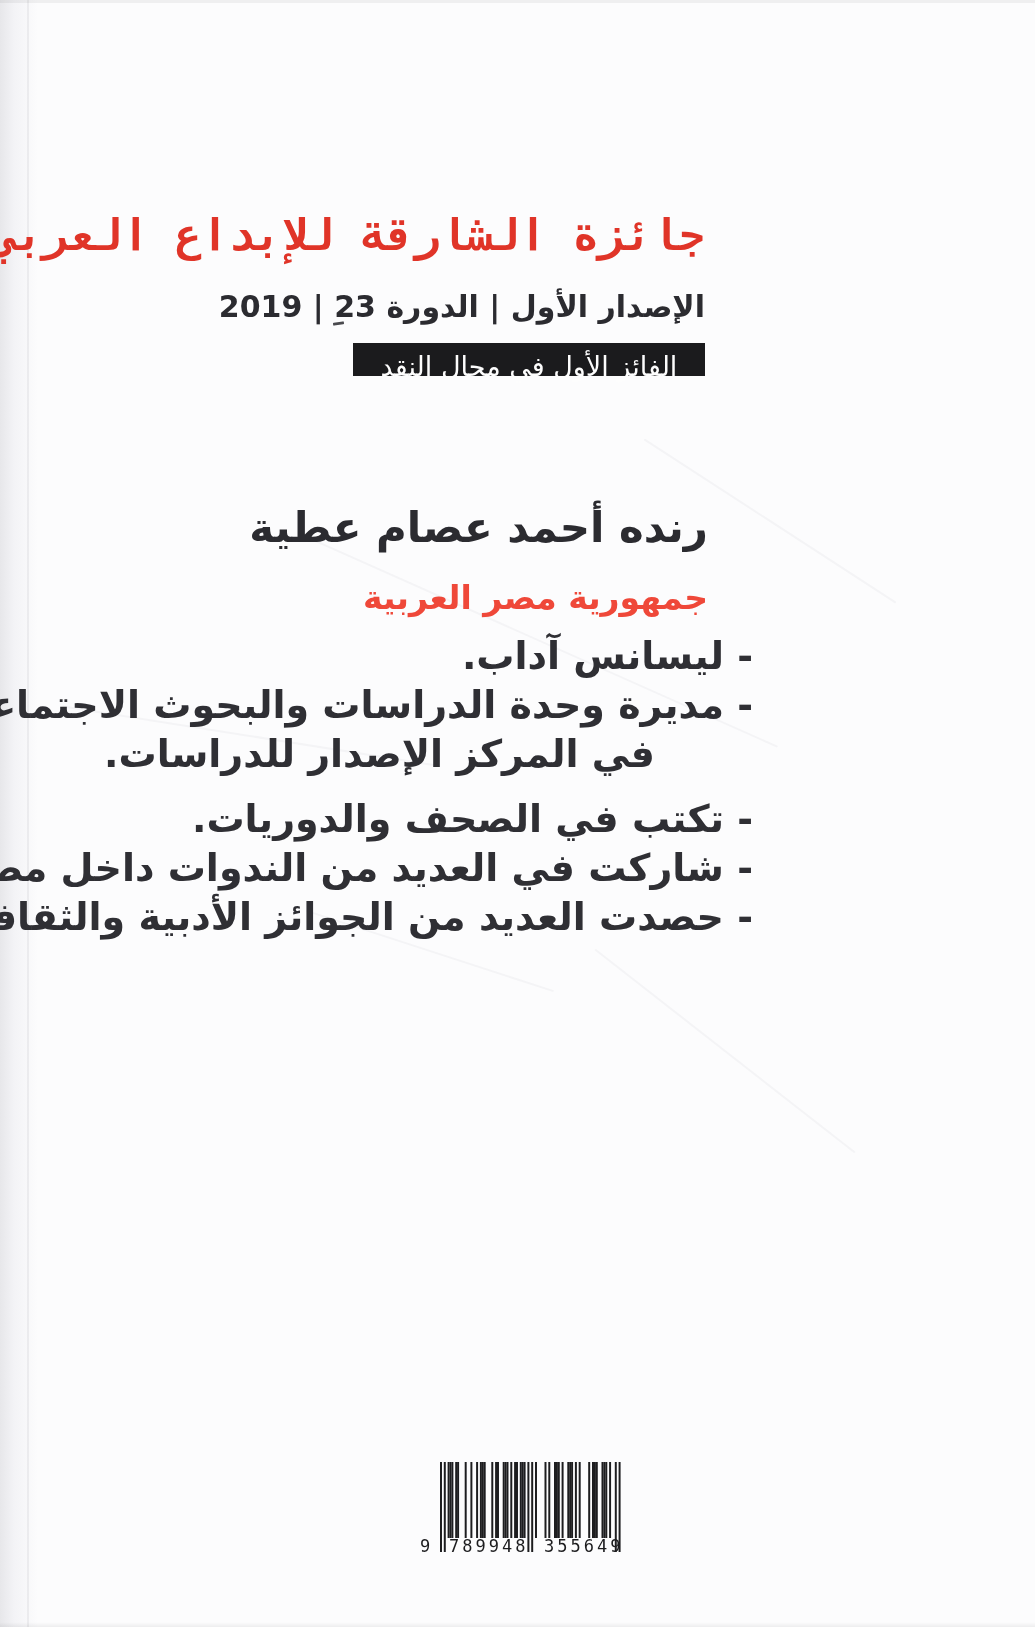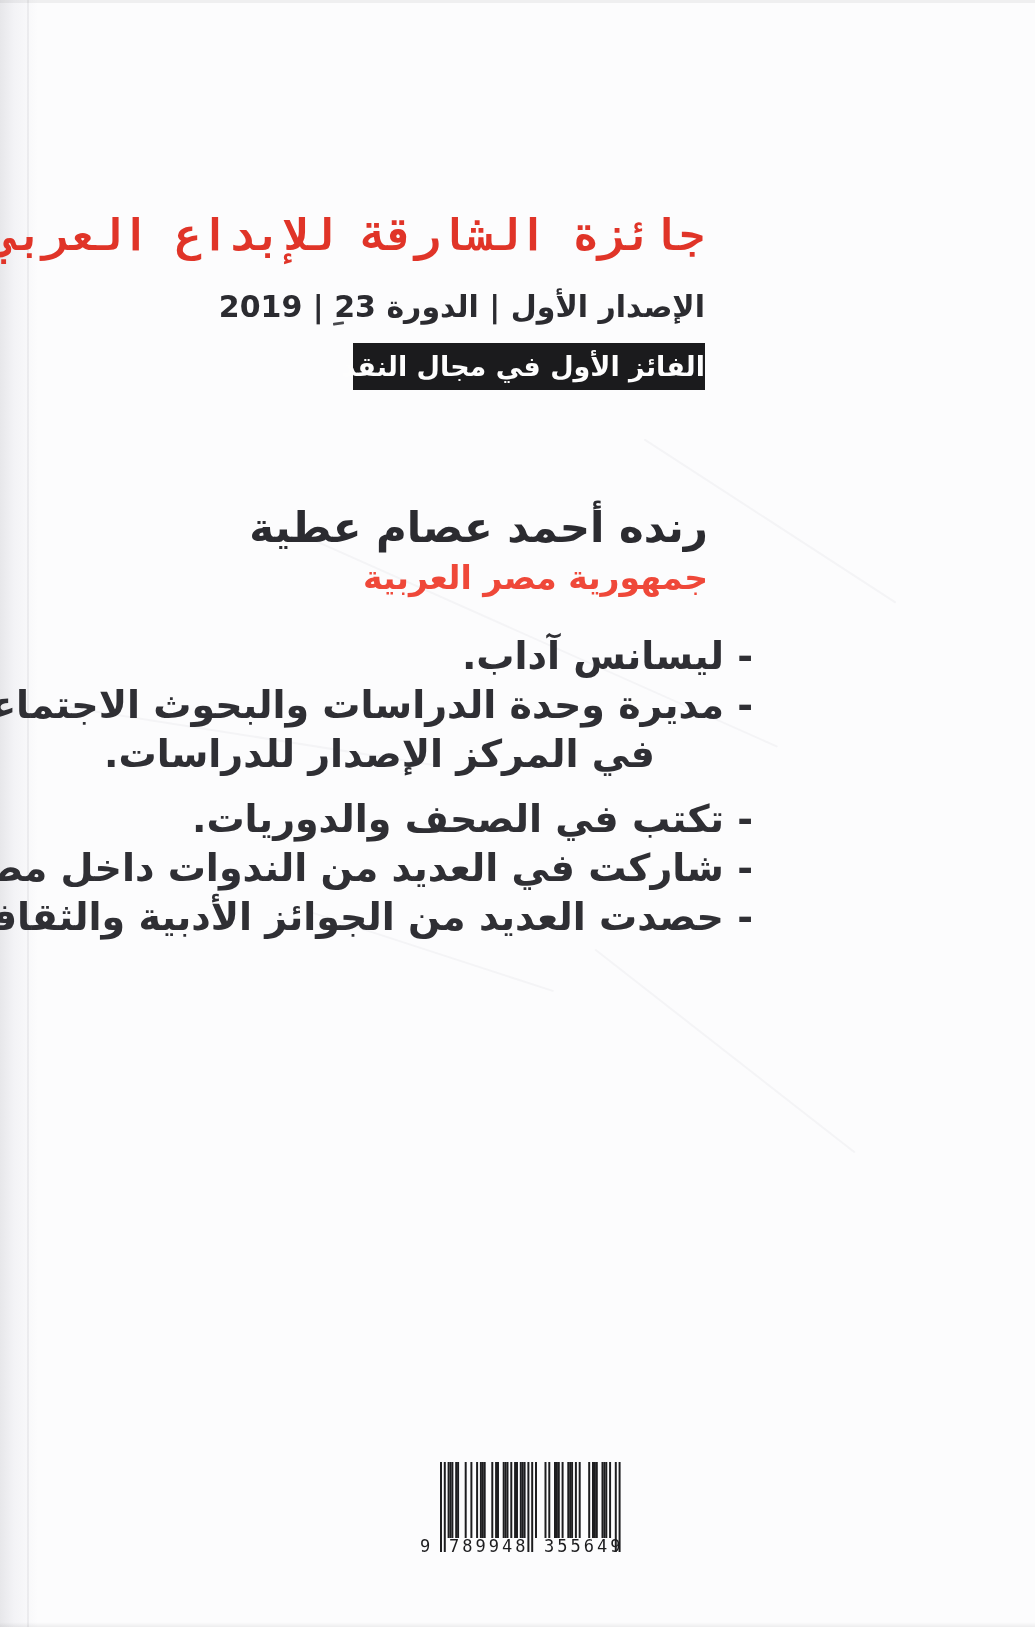--- a/index.html
+++ b/index.html
@@ -40,37 +40,37 @@
   .award-title{
     font-size:44px;font-weight:bold;line-height:44px;
     color:#e03428;white-space:nowrap;font-family:Liberation Mono, monospace;
   }
   .edition{
     margin-top:27px;font-size:30px;font-weight:bold;line-height:40px;
     color:#2b2b30;white-space:nowrap;
   }
   .banner{
     margin-top:16px;display:inline-block;box-sizing:border-box;
-    width:352px;height:47px;line-height:47px;
+    width:352px;height:33px;line-height:47px;
     background:#1b1b1d;color:#fdfdfd;text-align:center;
-    font-size:27px;font-weight:bold;white-space:nowrap;
+    font-size:27px;font-weight:normal;white-space:nowrap;
   }
   .stray{
     position:absolute;left:333px;top:322px;width:11px;height:3px;
     background:#4a4a4e;transform:rotate(-8deg);border-radius:1px;
   }
 
   
   .author{position:absolute;top:500px;right:327px;text-align:right;}
   .name{
     font-size:42px;font-weight:bold;line-height:56px;
     color:#2b2b30;white-space:nowrap;
   }
   .country{
-    margin-top:0;font-size:33px;font-weight:bold;line-height:44px;
+    margin-top:20px;font-size:33px;font-weight:bold;line-height:44px;
     color:#ef4839;white-space:nowrap;
   }
 
   
   .bio{position:absolute;top:632px;right:282px;width:580px;text-align:right;}
   .bio-line{
     font-size:38px;font-weight:bold;line-height:49px;
     color:#2f2f34;white-space:nowrap;
   }
   .bio-line.indent{margin-right:98px;}

